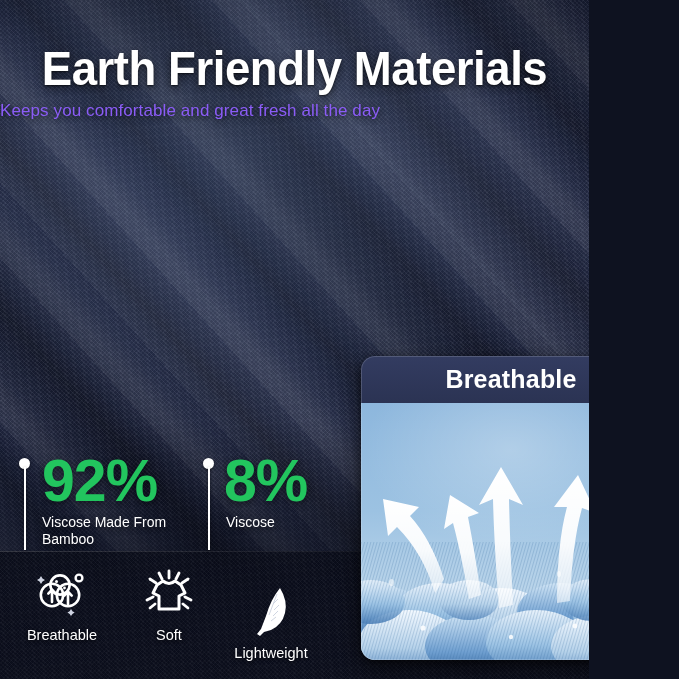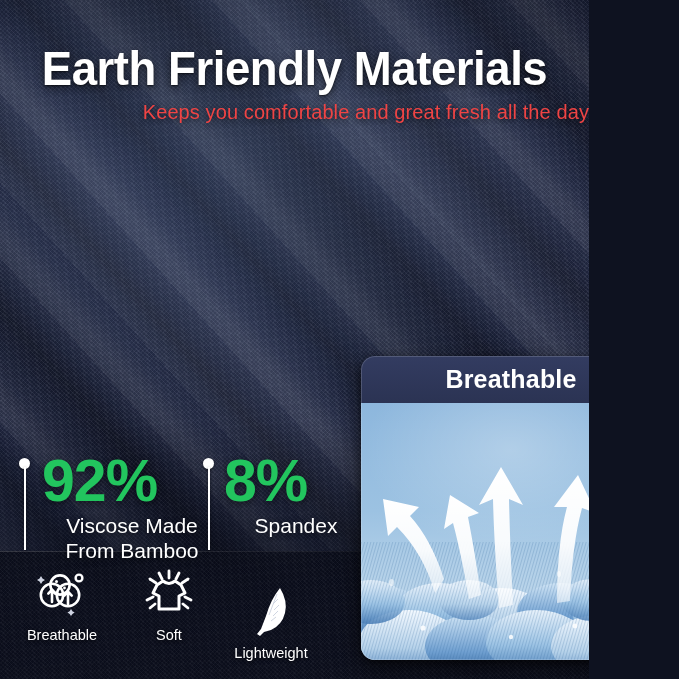--- a/index.html
+++ b/index.html
@@ -82,23 +82,23 @@
     font-size:49px;
     font-weight:bold;
     color:#ffffff;
     letter-spacing:-0.5px;
     transform:scaleX(0.93);
     text-shadow:0 3px 9px rgba(0,0,0,0.55), 0 1px 2px rgba(0,0,0,0.6);
     white-space:nowrap;
   }
   .subhead{
     position:absolute;top:101px;left:0;right:0;
-    text-align:right;
-    font-size:20px;
-    color:#ef4444;
+    text-align:left;
+    font-size:17px;
+    color:#8b5cf6;
     letter-spacing:0.1px;
     text-shadow:0 2px 6px rgba(0,0,0,0.65);
     white-space:nowrap;
   }
 
   
   .stat{position:absolute;}
   .pin{position:absolute;left:0;top:0;width:14px;height:92px;}
   .pin .dot{
     position:absolute;left:1px;top:0;width:11px;height:11px;border-radius:50%;
@@ -110,23 +110,22 @@
   }
   .stat .value{
     position:absolute;
     font-size:59px;font-weight:bold;color:#22c55e;line-height:1;
     letter-spacing:-1px;
     text-shadow:0 2px 7px rgba(0,0,0,.5);
     white-space:nowrap;
   }
   .stat .caption{
     position:absolute;
-    font-size:21px;color:#ffffff;line-height:1.18;
+    font-size:14px;color:#ffffff;line-height:1.18;
     text-shadow:0 2px 6px rgba(0,0,0,.6);
-    text-align:center;
   }
 
   #stat-92{left:18px;top:458px;}
   #stat-92 .value{left:24px;top:-6px;}
   #stat-92 .caption{left:24px;top:56px;width:180px;}
 
   #stat-8{left:202px;top:458px;}
   #stat-8 .value{left:22px;top:-6px;}
   #stat-8 .caption{left:24px;top:56px;width:140px;}
 
@@ -202,21 +201,21 @@
     <div class="value">92%</div>
     <div class="caption">Viscose Made From Bamboo</div>
   </div>
 
   <div class="stat" id="stat-8">
     <div class="pin">
       <div class="dot"></div>
       <div class="stem"></div>
     </div>
     <div class="value">8%</div>
-    <div class="caption">Spandex</div>
+    <div class="caption">Viscose</div>
   </div>
 
   <div class="feature" id="feat-0">
     <div class="glyph">
       <svg width="58" height="52" viewBox="0 0 58 52">
         <g fill="none" stroke="#ffffff" stroke-width="2.6" stroke-linecap="round" stroke-linejoin="round">
           <circle cx="19" cy="27" r="11.2"></circle>
           <circle cx="35" cy="27" r="11.2"></circle>
           <circle cx="27" cy="17" r="9.6"></circle>
           <path d="M19 34 L19 22 M15.3 25.6 L19 21.7 L22.7 25.6"></path>

